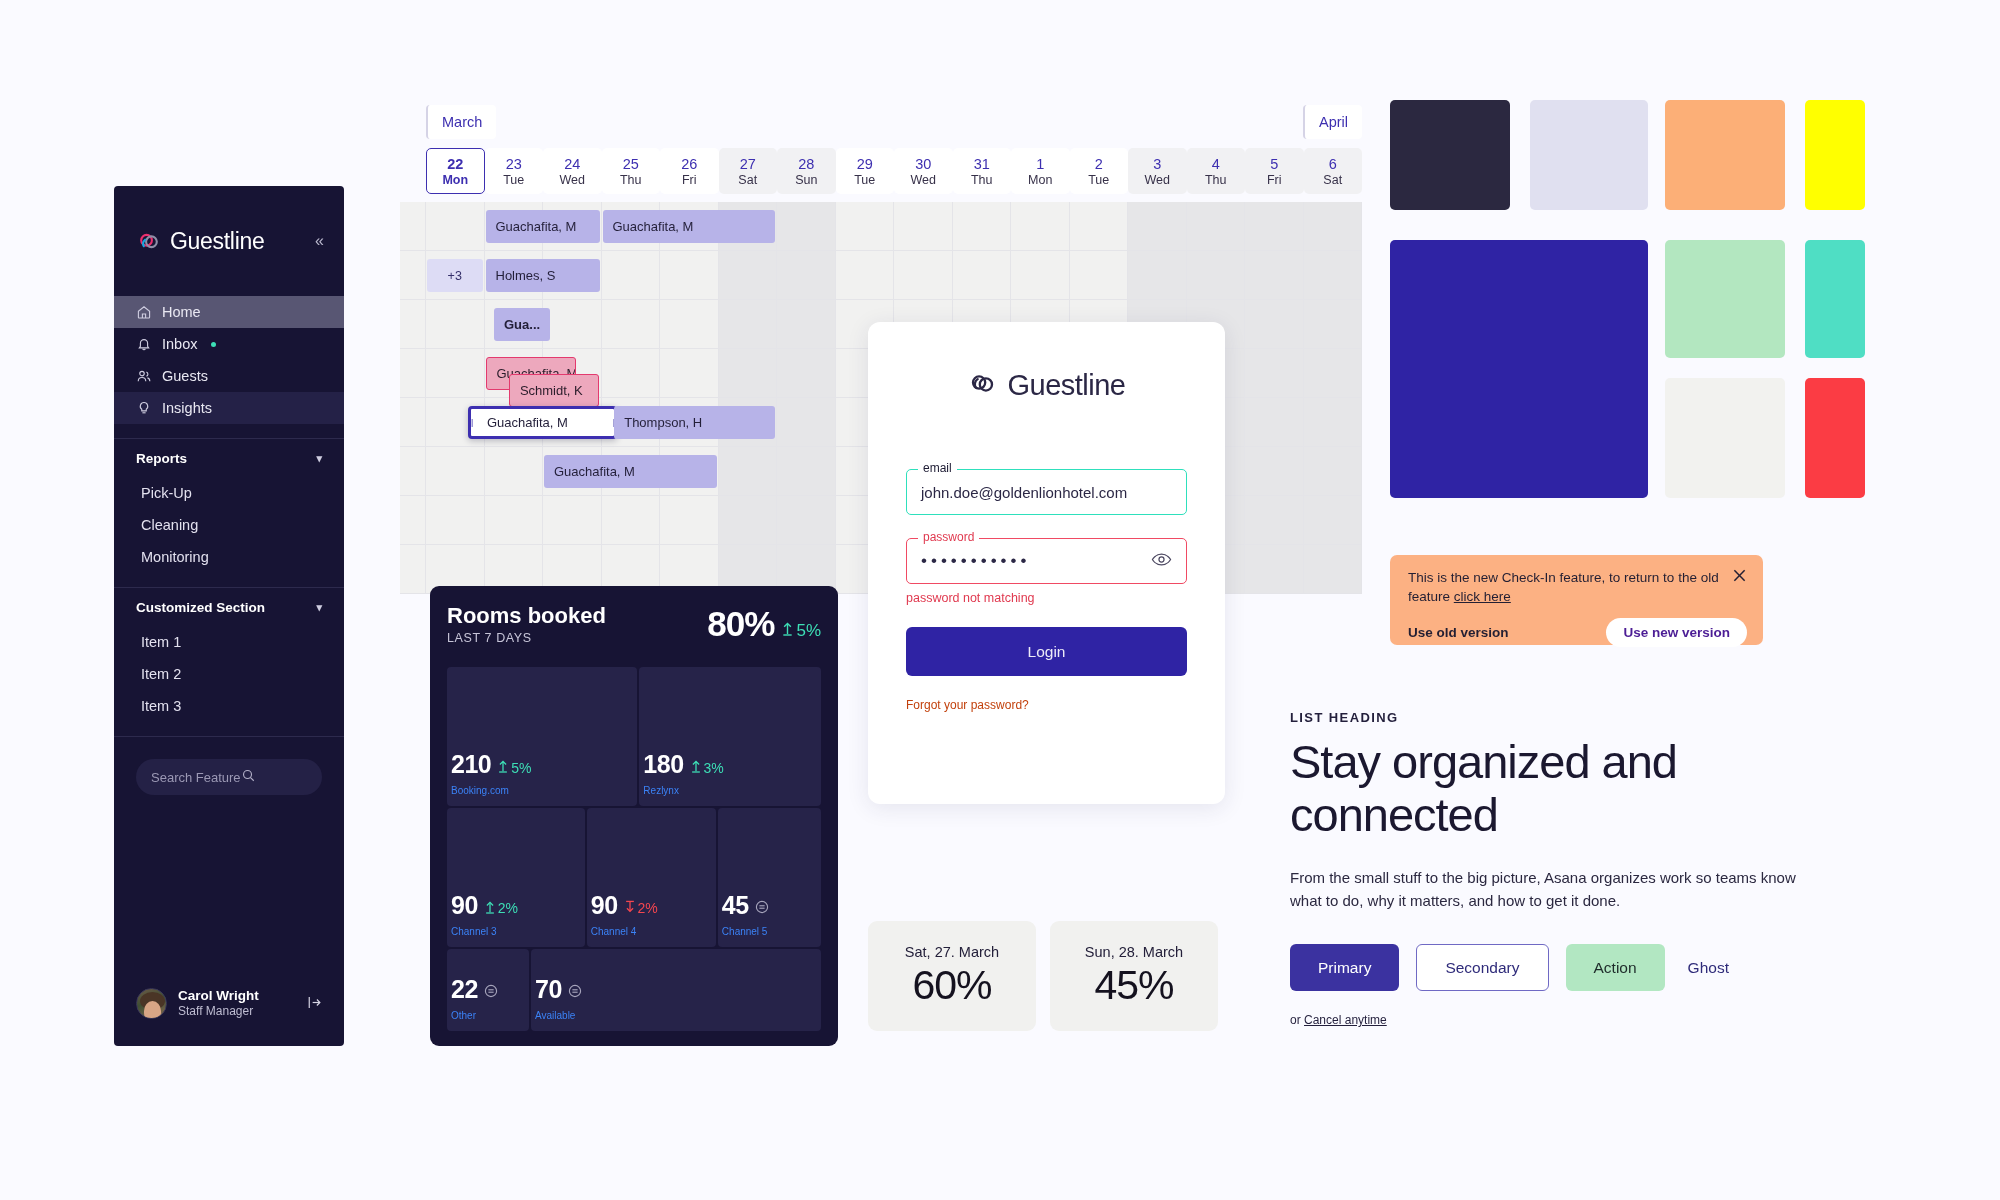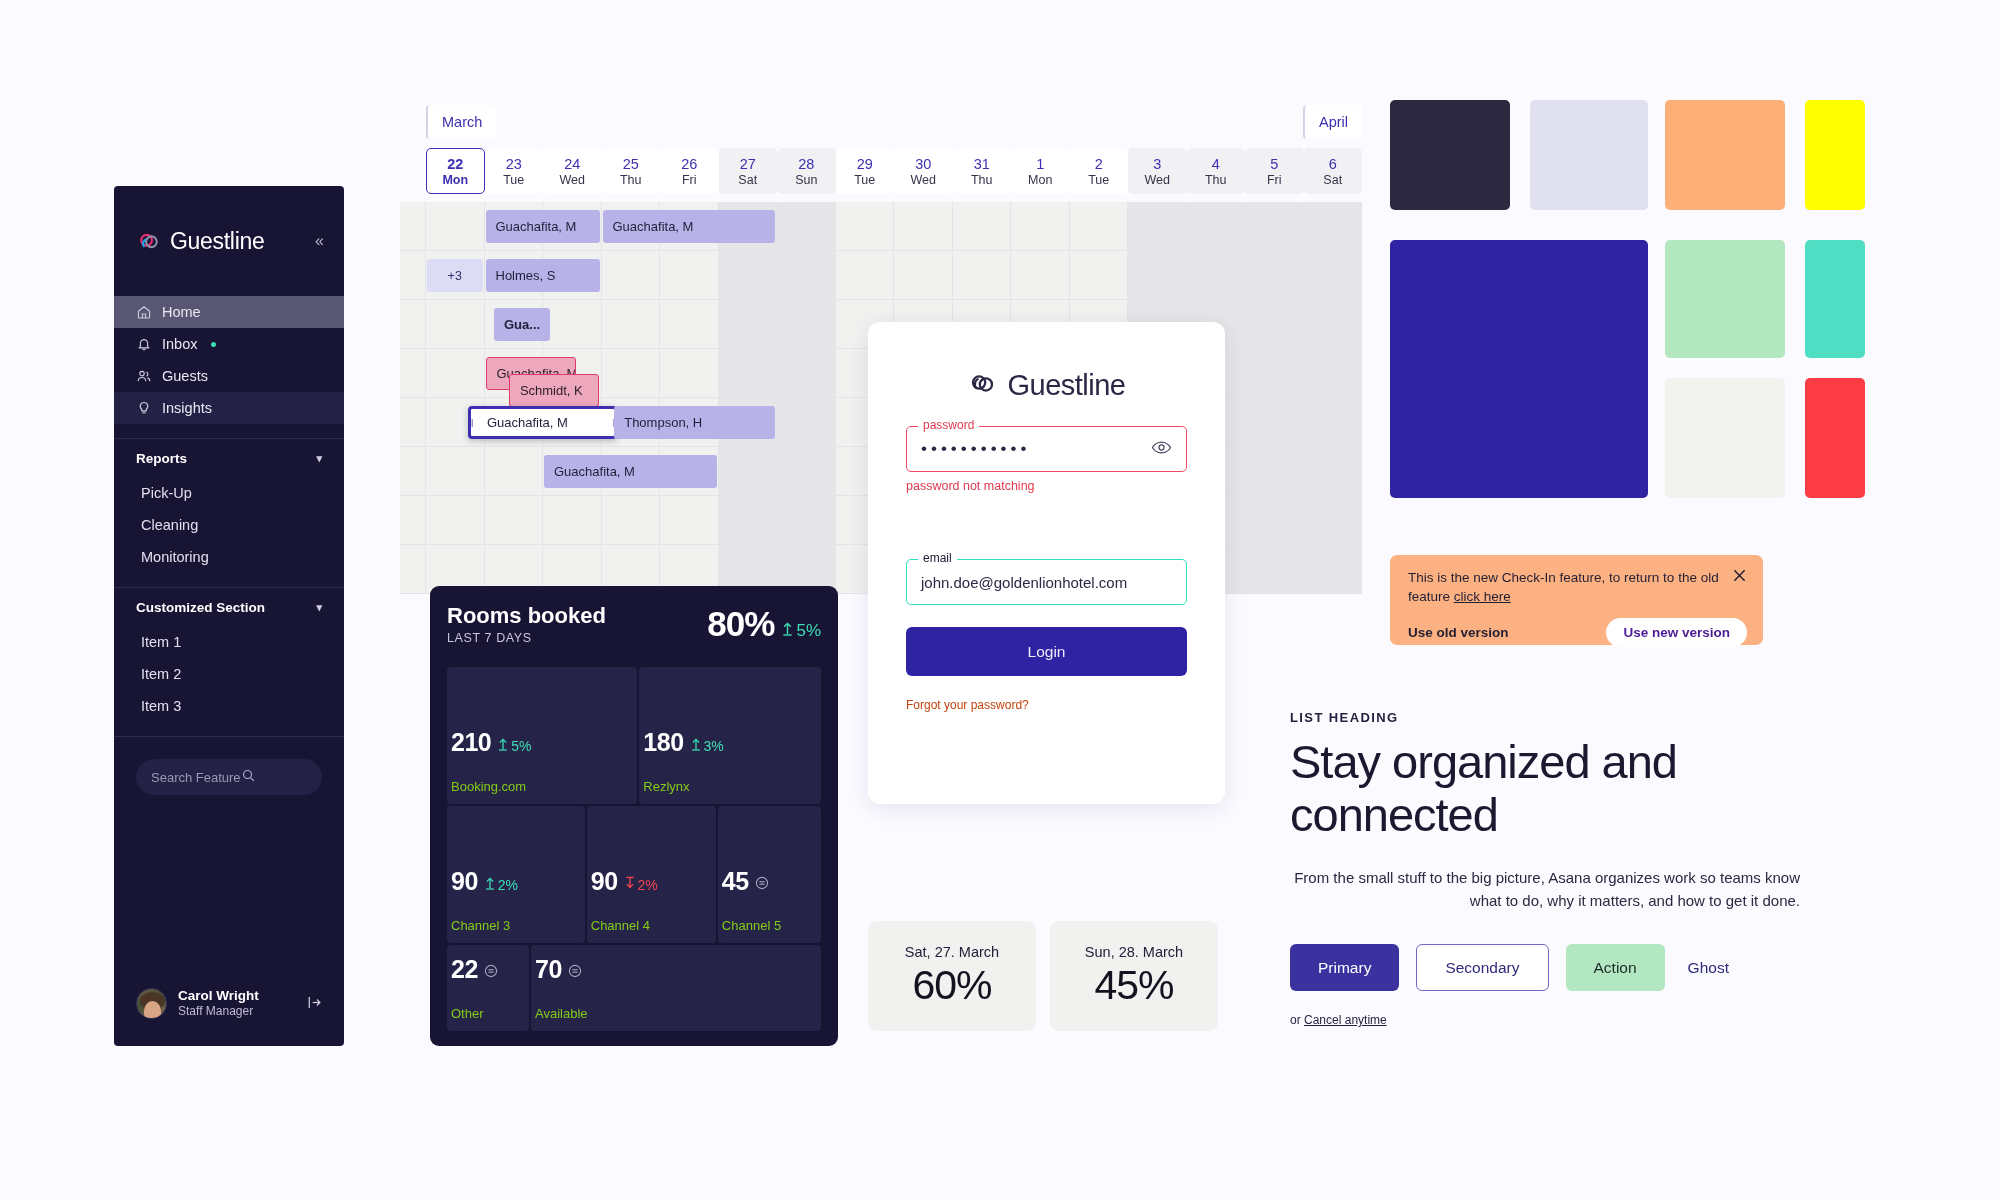--- a/index.html
+++ b/index.html
@@ -132,21 +132,21 @@
   .trow { display: flex; gap: 2px; }
   .tile {
     background: #262349; border-radius: 4px; padding: 10px 4px;
     display: flex; flex-direction: column; justify-content: flex-end;
   }
   .tile .tv { display: flex; align-items: baseline; gap: 6px; }
   .tile .tnum { font-size: 25px; font-weight: bold; color: #fff; letter-spacing:-.5px;}
   .tile .tdelta { font-size: 14px; display: flex; align-items: center; gap: 2px; color:#3ddfb6;}
   .tile .tdelta.down { color: #f4464f; }
   .tile .tdelta.flat { color: #a6a4bb; font-size: 15px;}
-  .tile .tlabel { font-size: 13px; color: #84cc16; margin-top: 22px;}
+  .tile .tlabel { font-size: 10px; color: #3b82f6; margin-top: 6px;}
 
   
   .login {
     position: absolute; left: 868px; top: 322px; width: 357px; height: 482px;
     background: #fff; border-radius: 12px;
     box-shadow: 0 4px 22px rgba(40,35,90,.10);
     padding: 38px 38px 0 38px;
   }
   .lg-logo { display: flex; align-items: center; justify-content: center; gap: 9px; margin-top: 8px;}
   .lg-logo-text { font-size: 29px; color: #2b2745; letter-spacing: -0.5px;}
@@ -204,21 +204,21 @@
     padding: 7px 17px; font-size: 13.5px; font-weight: bold; color: #4c1d95;
   }
 
   
   .mk { position: absolute; left: 1290px; top: 710px; width: 530px; }
   .mk-kicker { font-size: 13px; font-weight: bold; letter-spacing: 1.4px; color: #231f3c; }
   .mk-h1 {
     font-size: 47px; line-height: 1.12; color: #1b1830;
     letter-spacing: -1px; margin-top: 11px; font-weight: 400;
   }
-  .mk-p { font-size: 15px; line-height: 1.5; color: #2b2840; margin-top: 26px; width: 510px; text-align: right;}
+  .mk-p { font-size: 15px; line-height: 1.5; color: #2b2840; margin-top: 26px; width: 510px;}
   .mk-btns { display: flex; align-items: center; gap: 17px; margin-top: 32px; }
   .b {
     height: 47px; border-radius: 6px; display: flex; align-items: center;
     justify-content: center; font-size: 15.5px; padding: 0 28px;
   }
   .b.primary { background: #3b32a0; color: #fff; }
   .b.secondary { background: #fff; color: #2f2b7a; border: 1px solid #6f69c4; }
   .b.action { background: #b2e7c2; color: #1e2b2a; }
   .b.ghost { color: #2f2b7a; background: transparent; padding: 0 6px;}
   .mk-cancel { margin-top: 22px; font-size: 12px; color: #231f3c; }
@@ -615,41 +615,41 @@
       <span>
         <svg viewBox="0 0 32 32" width="31" height="31">
           <circle cx="12.5" cy="15" r="6.3" fill="none" stroke="#2b2745" stroke-width="2.4"></circle>
           <circle cx="19.5" cy="17" r="6.3" fill="none" stroke="#2b2745" stroke-width="2.4"></circle>
           <path d="M11 11.5a6.3 6.3 0 0 0-2 8.6" fill="none" stroke="#2b2745" stroke-width="2.4" stroke-linecap="round"></path>
         </svg>
       </span>
       <span class="lg-logo-text">Guestline</span>
     </div>
 
+    <div style="margin-top:66px" class="field ok">
+      <span class="flabel">email</span>
+      <div class="fbox">
+        <span>john.doe@goldenlionhotel.com</span>
+      </div>
+    </div>
+
     <div style="margin-top:23px" class="field err">
       <span class="flabel">password</span>
       <div class="fbox">
         <span class="dots">•••••••••••</span>
         <span class="eye">
           <svg viewBox="0 0 22 16" width="21" height="15" fill="none" stroke="#4b4760" stroke-width="1.3">
             <path d="M1.3 8S4.8 2.2 11 2.2 20.7 8 20.7 8 17.2 13.8 11 13.8 1.3 8 1.3 8z"></path>
             <circle cx="11" cy="8" r="2.7"></circle>
           </svg>
         </span>
       </div>
       <div class="errmsg">password not matching</div>
     </div>
 
-    <div style="margin-top:66px" class="field ok">
-      <span class="flabel">email</span>
-      <div class="fbox">
-        <span>john.doe@goldenlionhotel.com</span>
-      </div>
-    </div>
-
     <button class="btn-login">Login</button>
     <div class="forgot">Forgot your password?</div>
   </div>
 
   <div class="occ" style="left:868px; top:921px">
     <div class="od">Sat, 27. March</div>
     <div class="ov">60%</div>
   </div>
   <div class="occ" style="left:1050px; top:921px">
     <div class="od">Sun, 28. March</div>

